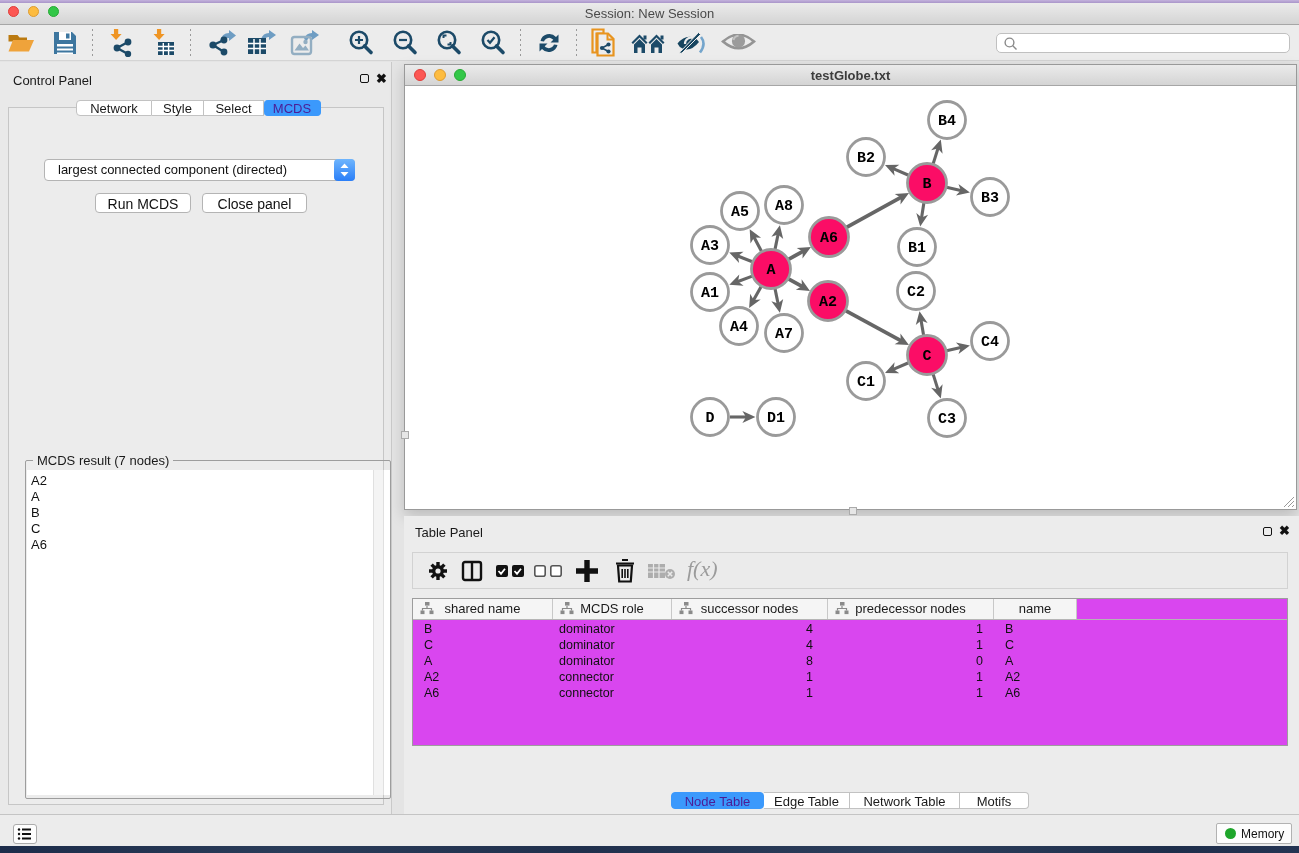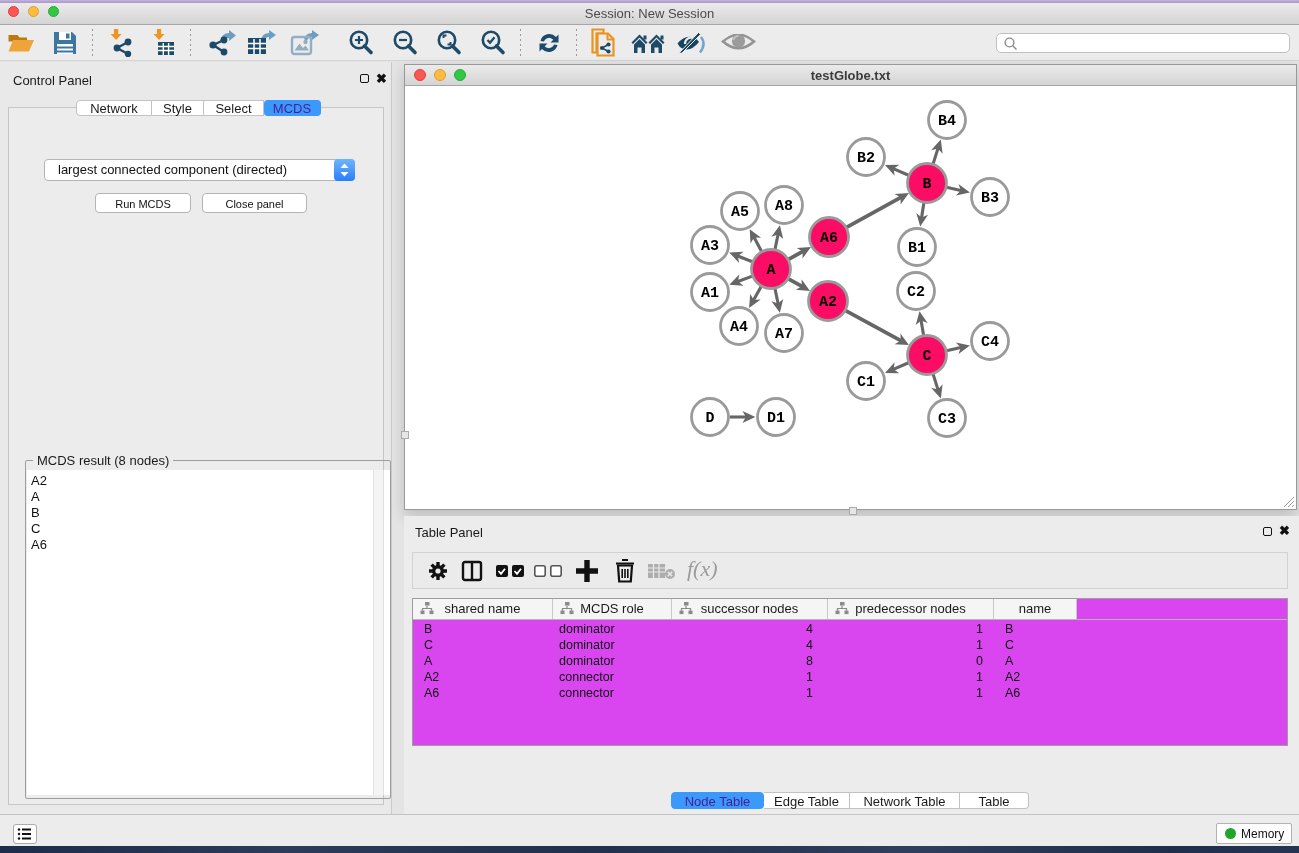--- a/index.html
+++ b/index.html
@@ -36,21 +36,21 @@
 .tab.last{border-radius:0 4px 4px 0}
 .tab.sel{background:#3b99fc;color:#4c1d95;border-color:#3b99fc;border-radius:4px}
 #cp-inner{position:absolute;left:8px;top:45px;width:376px;height:698px;
  background:#ececec;border:1px solid #c6c6c6}
 #optlabel{position:absolute;width:100%;text-align:center;font-size:13px;color:#1a1a1a}
 #dropdown{position:absolute;background:#fff;border:1px solid #b4b4b4;border-radius:4px;
  font-size:13px;color:#111;line-height:20px}
 #dropdown .spin{position:absolute;right:-1px;top:-1px;width:21px;height:22px;
  border-radius:4px;background:linear-gradient(#6fb5fd,#2a7ef8)}
 .pbtn{position:absolute;height:20px;background:#fff;border:1px solid #b4b4b4;
- border-radius:4px;font-size:11px;color:#111;text-align:center;line-height:20px}
+ border-radius:4px;font-size:14px;color:#111;text-align:center;line-height:20px}
 #mcdsgroup{position:absolute;left:16px;top:352px;width:366px;height:339px;
  border:1px solid #9d9d9d;border-radius:2px}
 #mcdslabel{position:absolute;left:7px;top:-8px;background:#ececec;padding:0 4px;
  font-size:13px;color:#1a1a1a}
 #mcdslist{position:absolute;left:1px;top:9px;width:363px;height:325px;background:#fff;
  font-size:13px;color:#111}
 #mcdslist .sb{position:absolute;right:6px;top:0;width:11px;height:100%;background:#f4f4f4;
  border-left:1px solid #e0e0e0;border-right:1px solid #e0e0e0}
 
 #netwin{position:absolute;left:404px;top:61px;width:893px;height:446px;background:#fff;
@@ -237,21 +237,21 @@
   <div id="cp-inner">
    <div id="dropdown" style="left:35px;top:51px;width:311px;height:22px;padding-left:13px">largest connected component (directed)
     <div class="spin"><svg width="21" height="22" viewBox="0 0 21 22">
      <path d="M6.5 9 L10.5 4.5 L14.5 9 Z" fill="#fff"></path>
      <path d="M6.5 13 L10.5 17.5 L14.5 13 Z" fill="#fff"></path>
             </svg></div>
    </div>
    <div class="pbtn" style="left:86px;top:85px;width:96px">Run MCDS</div>
    <div class="pbtn" style="left:193px;top:85px;width:105px">Close panel</div>
    <div id="mcdsgroup">
-    <div id="mcdslabel">MCDS result (8 nodes)</div>
+    <div id="mcdslabel">MCDS result (7 nodes)</div>
     <div id="mcdslist">
      <div style="padding:3px 0 0 4px;line-height:16px">A2<br>A<br>B<br>C<br>A6</div>
      <div class="sb"></div>
     </div>
    </div>
   </div>
  </div>
 
  <div id="netwin">
   <div id="nw-title" class="titlebar">
@@ -474,21 +474,21 @@
           <div class="td" style="left:146px">connector</div>
     <div class="td" style="left:330px;width:70px;text-align:right">1</div>
     <div class="td" style="left:500px;width:70px;text-align:right">1</div>
     <div class="td" style="left:592px">A6</div>
         </div>
   </div>
   <div class="tabrow2" style="left:267px;top:276px">
    <div class="tab sel first" style="width:93px;padding:0;height:17px;line-height:17px">Node Table</div>
    <div class="tab" style="width:86px;padding:0;height:17px;line-height:17px">Edge Table</div>
    <div class="tab" style="width:110px;padding:0;height:17px;line-height:17px">Network Table</div>
-   <div class="tab last" style="width:69px;padding:0;height:17px;line-height:17px">Table</div>
+   <div class="tab last" style="width:69px;padding:0;height:17px;line-height:17px">Motifs</div>
   </div>
  </div>
 
  <div id="statusbar">
   <div id="listbtn">
    <svg width="22" height="18" viewBox="0 0 22 18" style="position:absolute;left:0px;top:0px">
     <g fill="#111">
             <circle cx="5" cy="4.5" r="1.2"></circle>
             <circle cx="5" cy="9" r="1.2"></circle>
             <circle cx="5" cy="13.5" r="1.2"></circle>

